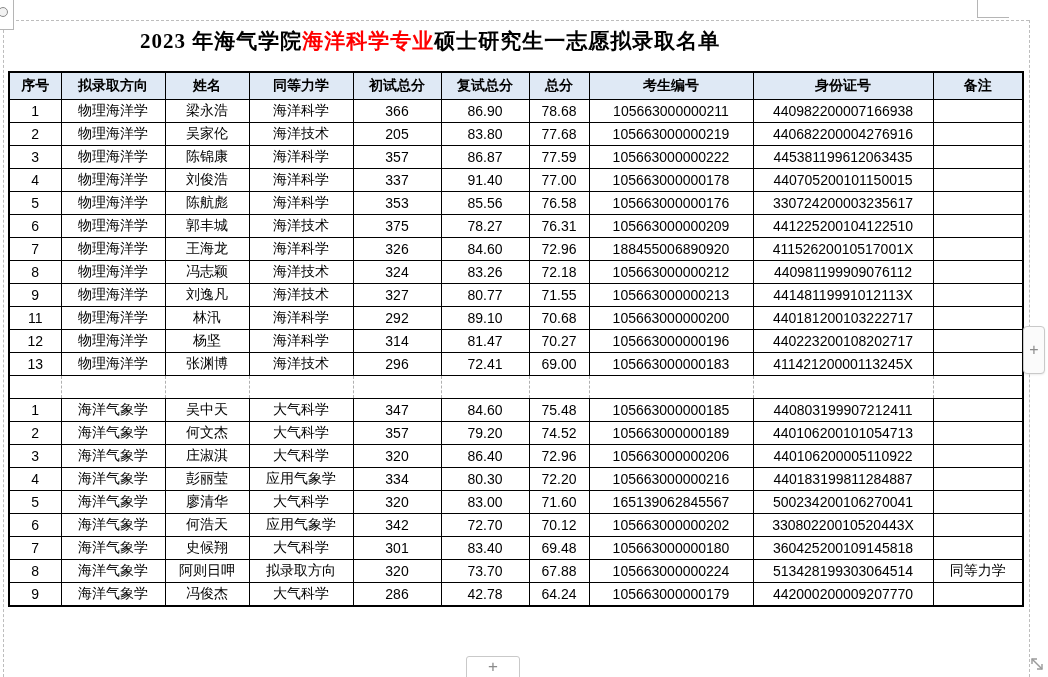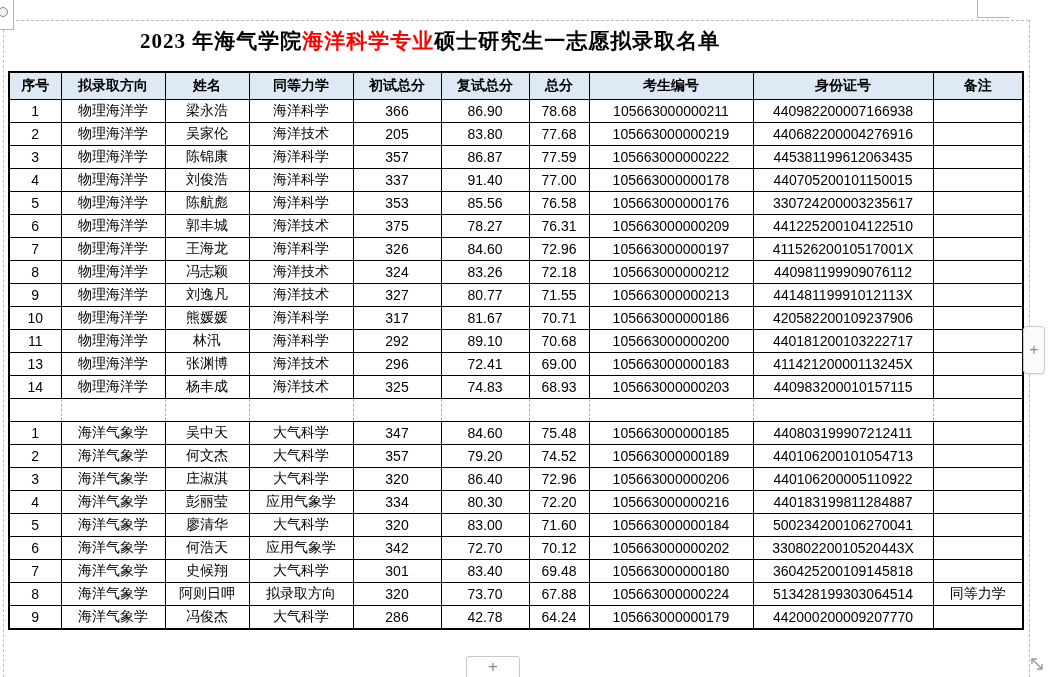--- a/index.html
+++ b/index.html
@@ -183,21 +183,21 @@
         <td></td>
       </tr>
       <tr>
         <td>7</td>
         <td>物理海洋学</td>
         <td>王海龙</td>
         <td>海洋科学</td>
         <td>326</td>
         <td>84.60</td>
         <td>72.96</td>
-        <td>105663000000197</td>
+        <td>188455006890920</td>
         <td>41152620010517001X</td>
         <td></td>
       </tr>
       <tr>
         <td>8</td>
         <td>物理海洋学</td>
         <td>冯志颖</td>
         <td>海洋技术</td>
         <td>324</td>
         <td>83.26</td>
@@ -212,65 +212,53 @@
         <td>刘逸凡</td>
         <td>海洋技术</td>
         <td>327</td>
         <td>80.77</td>
         <td>71.55</td>
         <td>105663000000213</td>
         <td>44148119991012113X</td>
         <td></td>
       </tr>
       <tr>
-        <td>10</td>
-        <td>物理海洋学</td>
-        <td>熊媛媛</td>
-        <td>海洋科学</td>
-        <td>317</td>
-        <td>81.67</td>
-        <td>70.71</td>
-        <td>105663000000186</td>
-        <td>420582200109237906</td>
-        <td></td>
-      </tr>
-      <tr>
         <td>11</td>
         <td>物理海洋学</td>
         <td>林汛</td>
         <td>海洋科学</td>
         <td>292</td>
         <td>89.10</td>
         <td>70.68</td>
         <td>105663000000200</td>
         <td>440181200103222717</td>
         <td></td>
       </tr>
       <tr>
+        <td>12</td>
+        <td>物理海洋学</td>
+        <td>杨坚</td>
+        <td>海洋科学</td>
+        <td>314</td>
+        <td>81.47</td>
+        <td>70.27</td>
+        <td>105663000000196</td>
+        <td>440223200108202717</td>
+        <td></td>
+      </tr>
+      <tr>
         <td>13</td>
         <td>物理海洋学</td>
         <td>张渊博</td>
         <td>海洋技术</td>
         <td>296</td>
         <td>72.41</td>
         <td>69.00</td>
         <td>105663000000183</td>
         <td>41142120000113245X</td>
-        <td></td>
-      </tr>
-      <tr>
-        <td>14</td>
-        <td>物理海洋学</td>
-        <td>杨丰成</td>
-        <td>海洋技术</td>
-        <td>325</td>
-        <td>74.83</td>
-        <td>68.93</td>
-        <td>105663000000203</td>
-        <td>440983200010157115</td>
         <td></td>
       </tr>
       <tr class="separator-row">
         <td></td>
         <td></td>
         <td></td>
         <td></td>
         <td></td>
         <td></td>
         <td></td>
@@ -327,21 +315,21 @@
         <td></td>
       </tr>
       <tr>
         <td>5</td>
         <td>海洋气象学</td>
         <td>廖清华</td>
         <td>大气科学</td>
         <td>320</td>
         <td>83.00</td>
         <td>71.60</td>
-        <td>105663000000184</td>
+        <td>165139062845567</td>
         <td>500234200106270041</td>
         <td></td>
       </tr>
       <tr>
         <td>6</td>
         <td>海洋气象学</td>
         <td>何浩天</td>
         <td>应用气象学</td>
         <td>342</td>
         <td>72.70</td>

